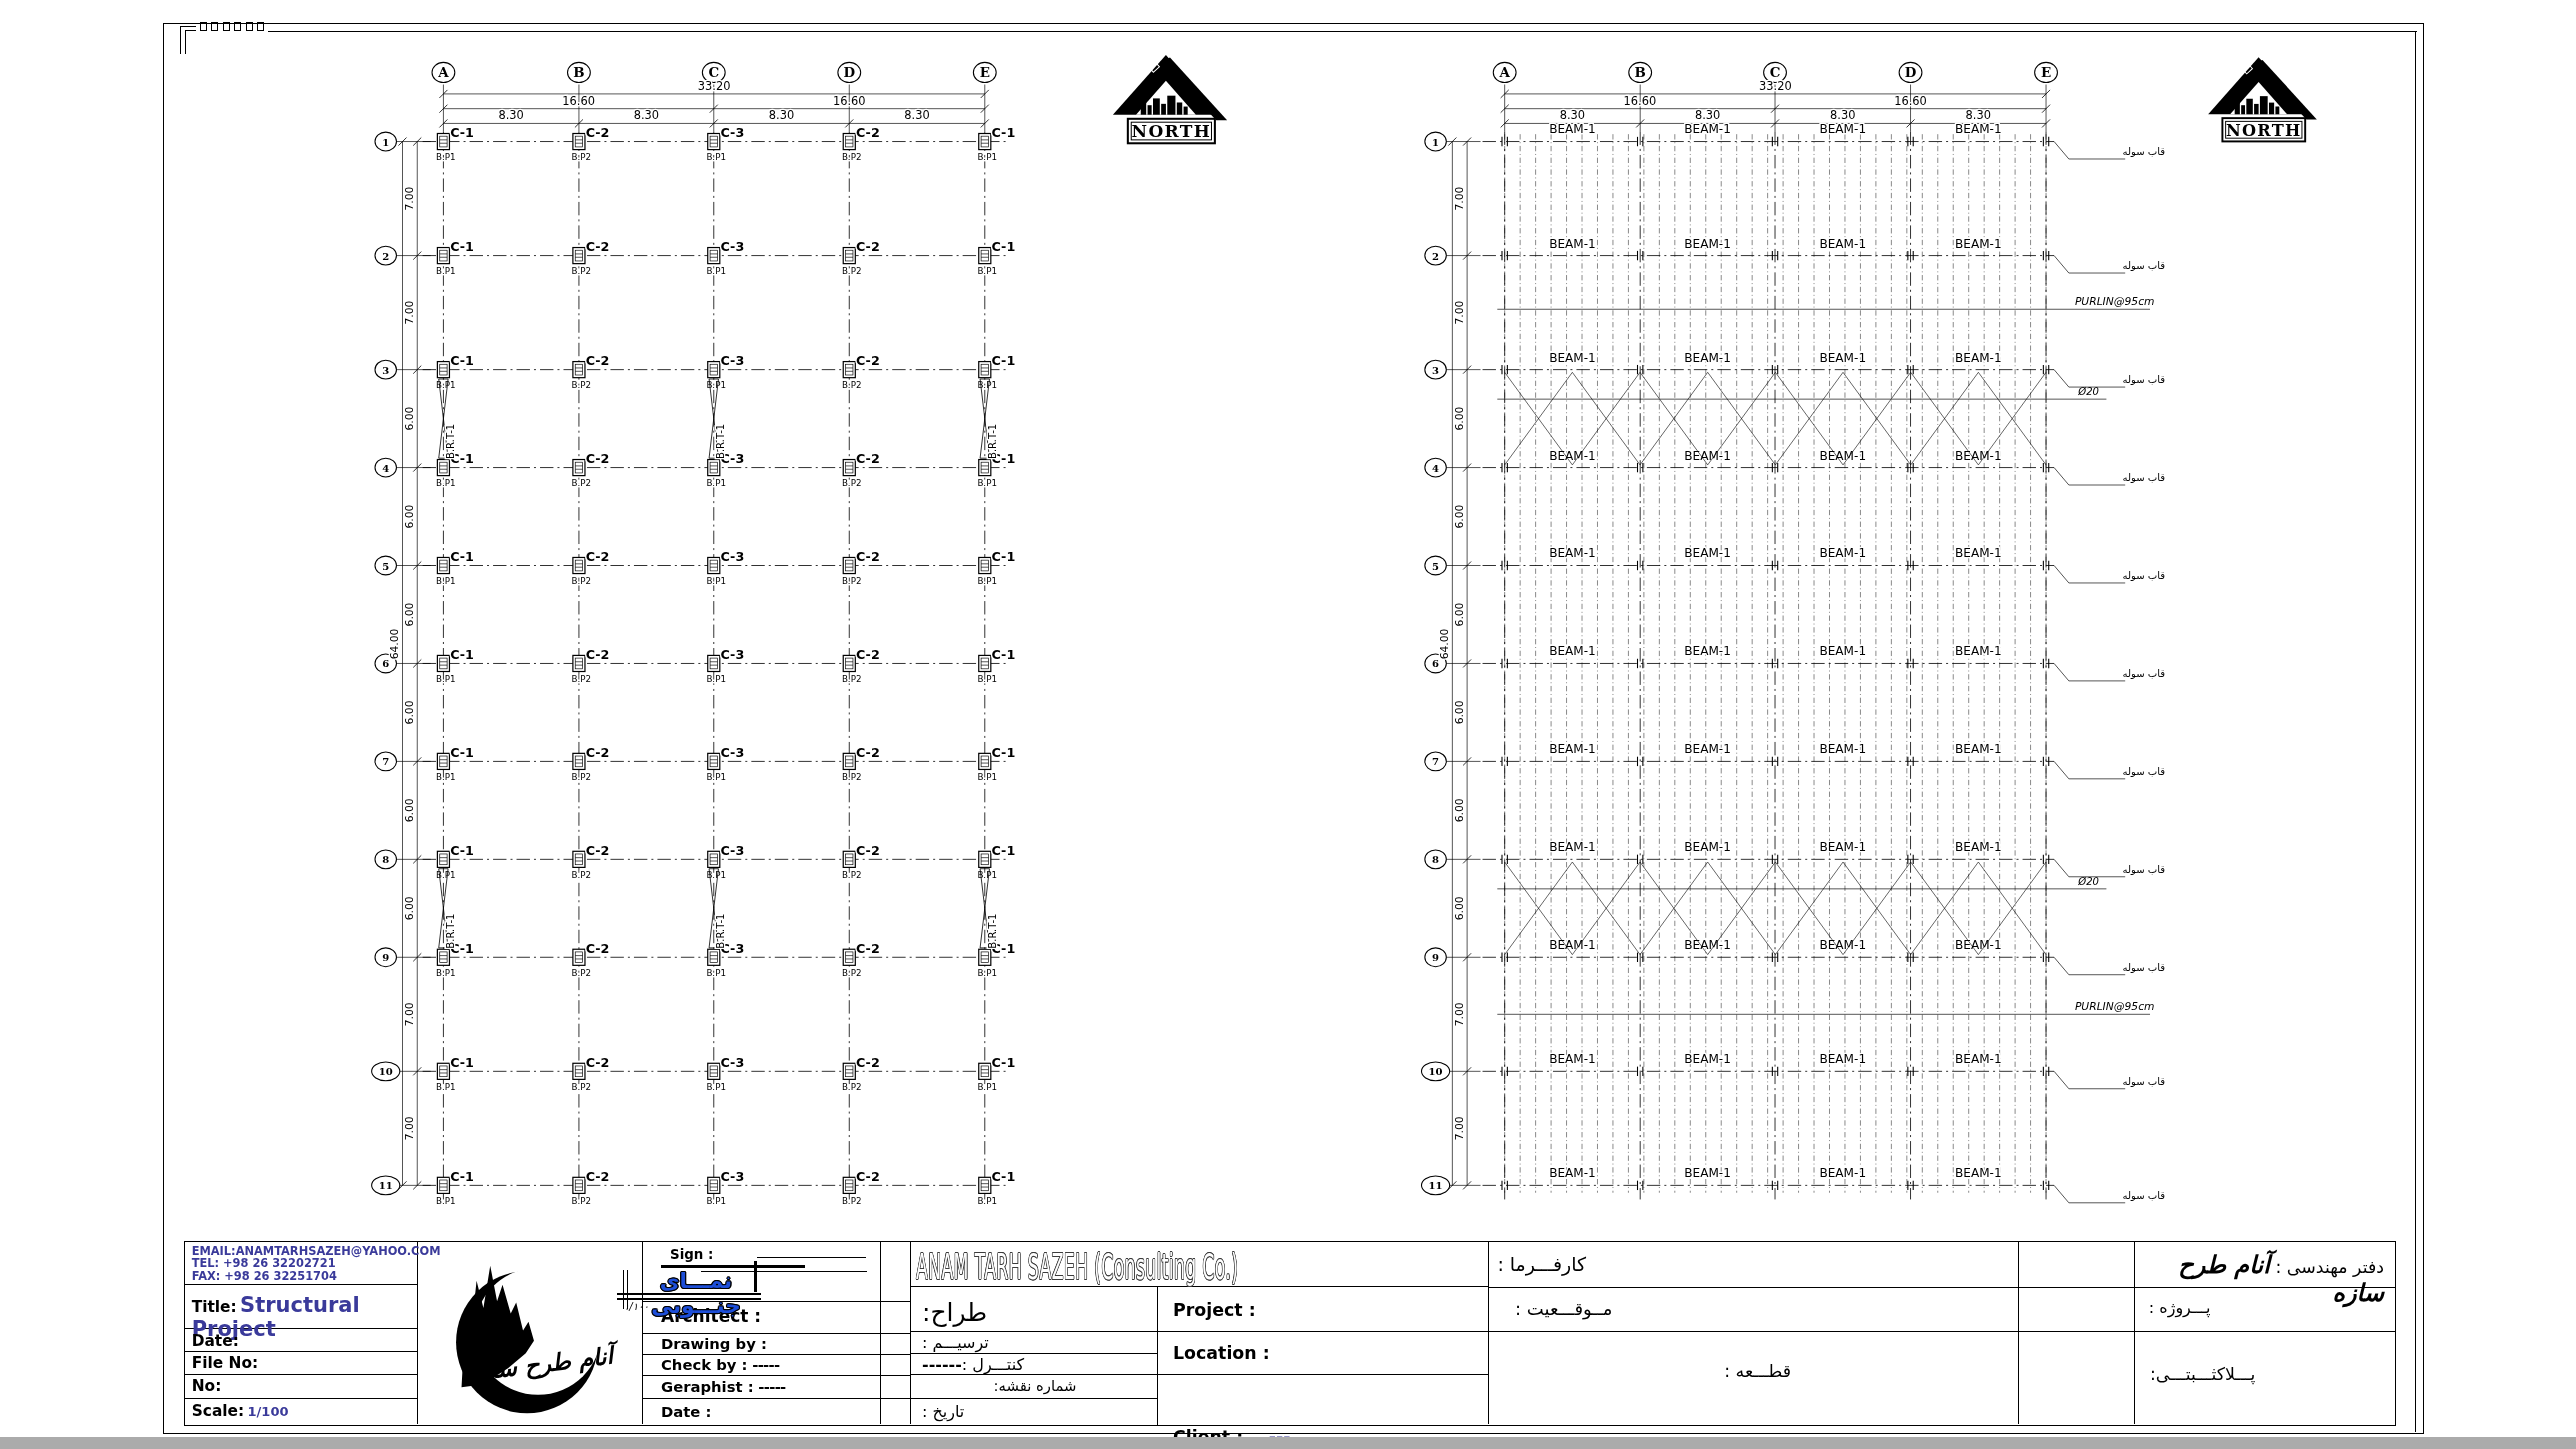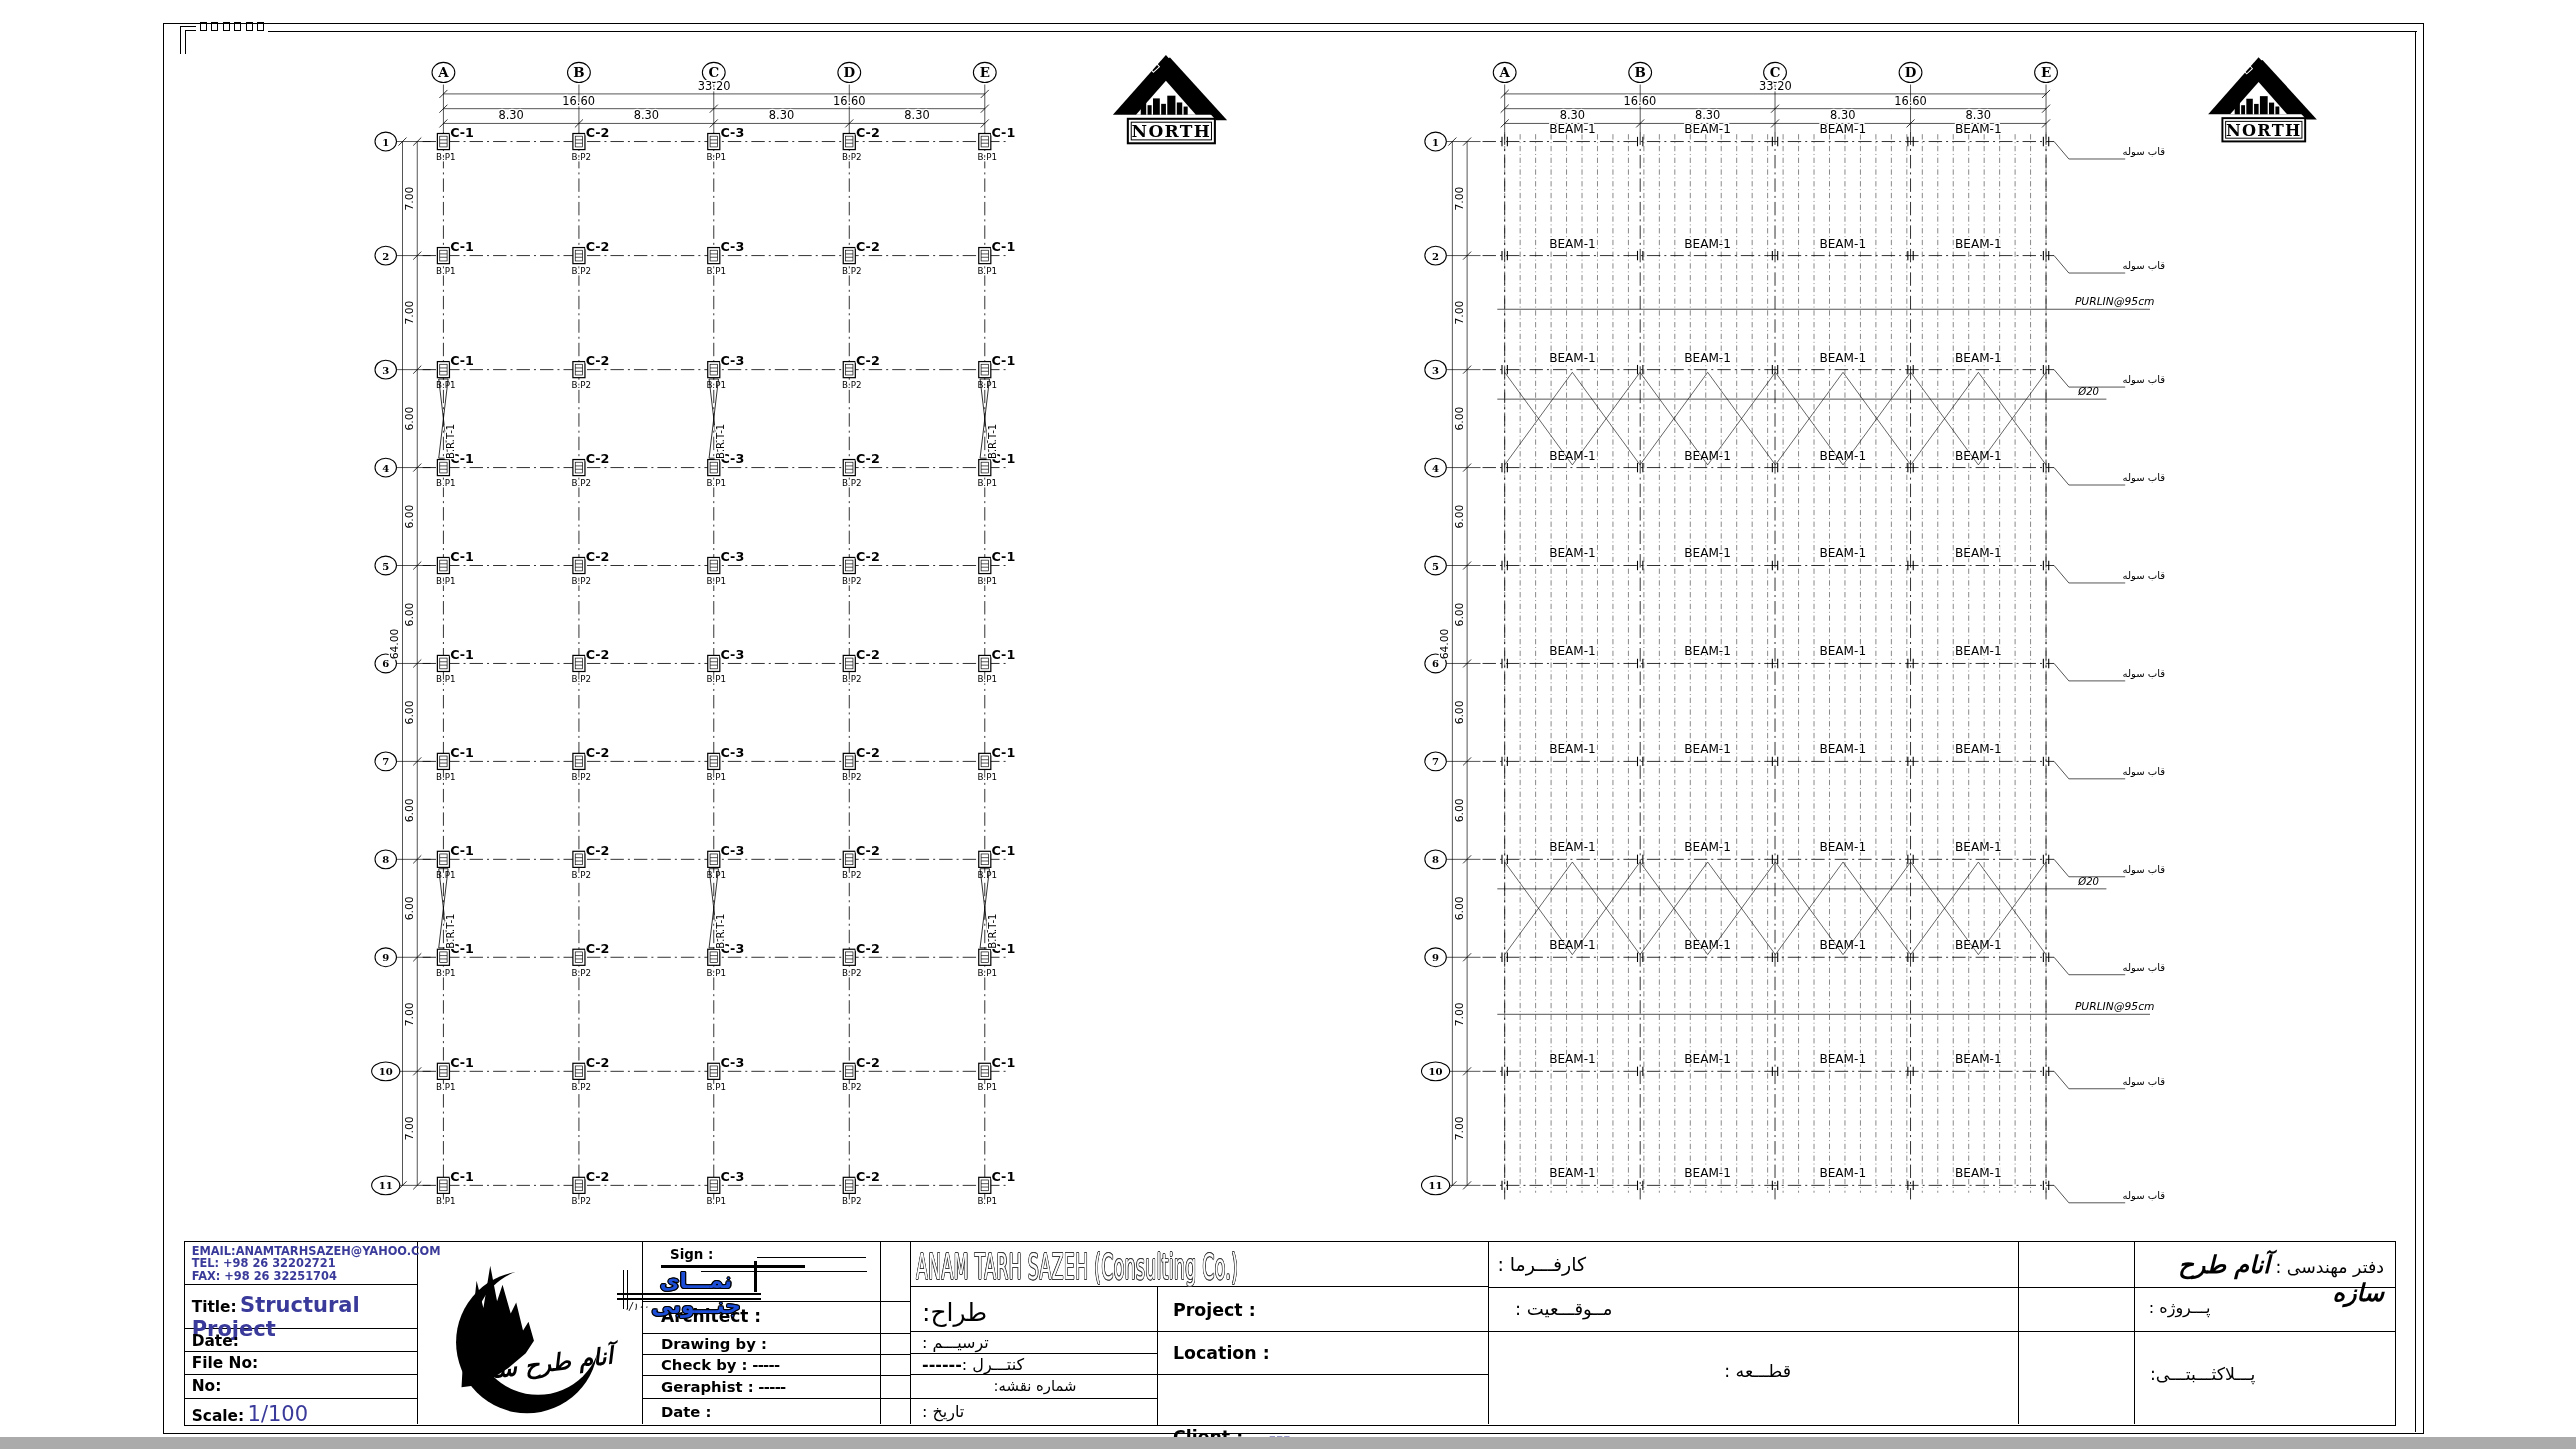--- a/index.html
+++ b/index.html
@@ -942,21 +942,21 @@
     </div>
     <div class="cell" style="left:6.7px;top:51px;width:221px;">
       <span class="tb-label" style="font-size:15.4px;">Title:</span>
       <span class="blue" style="font-size:21px;font-weight:bold;">Structural Project</span>
     </div>
     <div class="cell tb-label" style="left:6.7px;top:90px;font-size:15.4px;">Date:</div>
     <div class="cell tb-label" style="left:6.7px;top:112px;font-size:15.4px;">File No:</div>
     <div class="cell tb-label" style="left:6.7px;top:135px;font-size:15.4px;">No:</div>
     <div class="cell" style="left:6.7px;top:160px;width:221px;">
       <span class="tb-label" style="font-size:15.4px;">Scale:</span>
-      <span class="blue" style="font-size:21px;font-weight:normal;">1/100</span>
+      <span class="blue" style="font-size:13px;font-weight:bold;">1/100</span>
     </div>
 
     <svg class="cell" style="left:241px;top:2.7px;" width="205" height="178" viewBox="0 0 300 260">
       <defs>
           <path id="logoArc" d="M112,34 A106,106 0 0 1 254,150" fill="none"></path>
         </defs>
       <circle cx="148" cy="142" r="104" fill="#000"></circle>
       <circle cx="164" cy="126" r="93" fill="#fff"></circle>
       <polygon fill="#000" points="52,208 58,98 66,128 74,52 84,92 94,30 104,82 112,58 124,100 132,84 142,125 150,112 158,140 146,158 120,180 92,198 66,206"></polygon>
       <text font-size="15" letter-spacing="1" fill="#000" class="fa">

